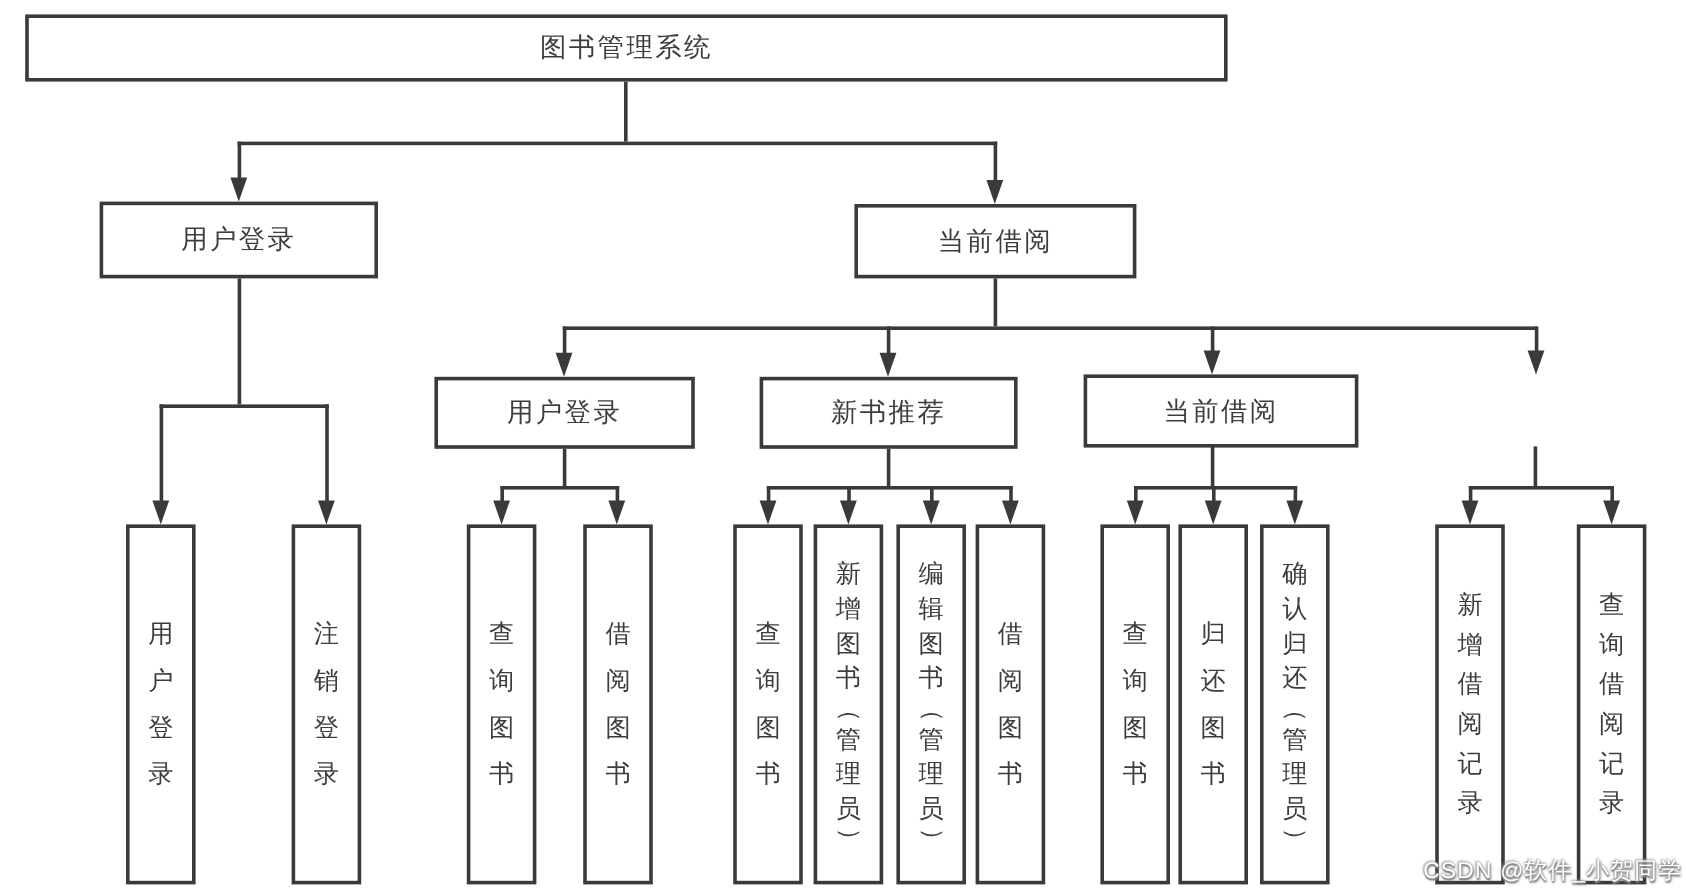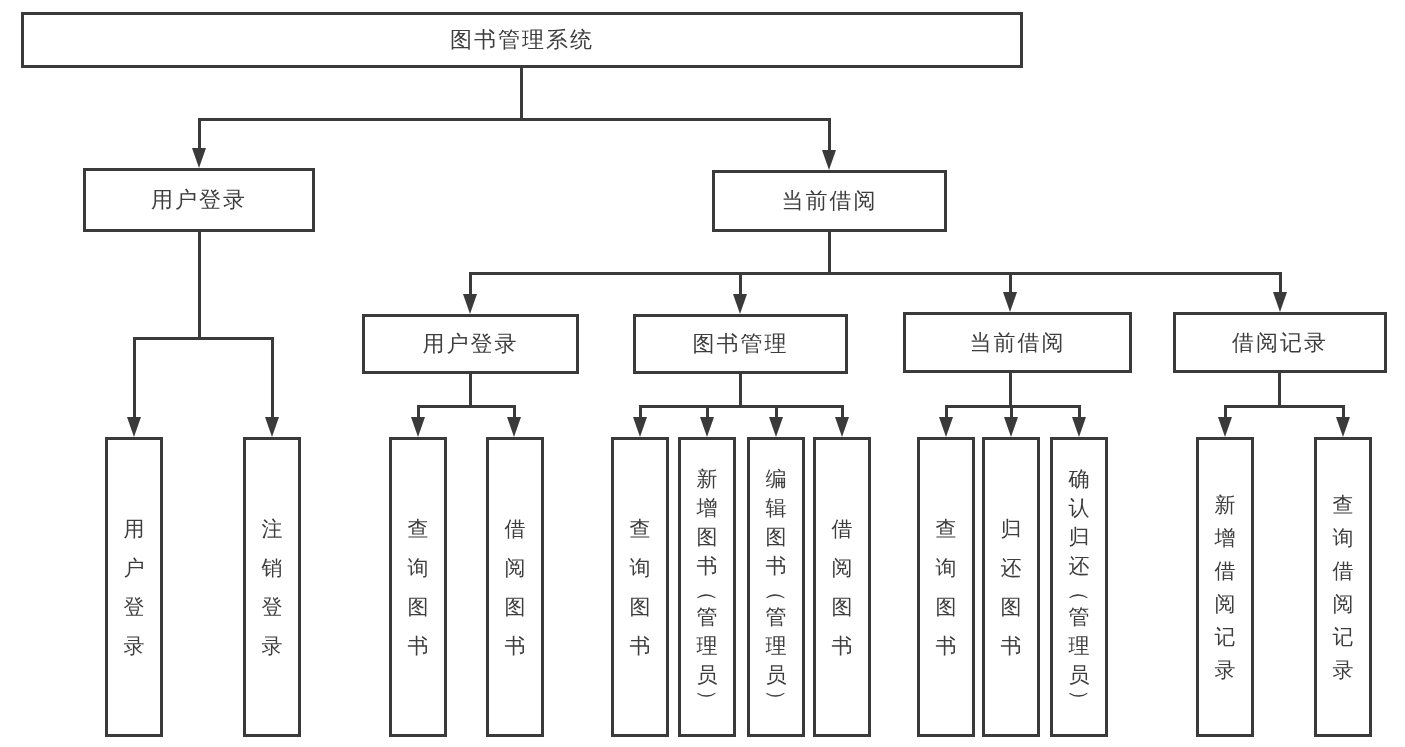--- a/index.html
+++ b/index.html
@@ -34,23 +34,22 @@
 <body>
 
 <div class="canvas">
 
   <div class="node" style="left:21px;top:12px;width:1002px;height:56px">图书管理系统</div>
 
   <div class="node" style="left:83px;top:168px;width:232px;height:64px">用户登录</div>
   <div class="node" style="left:712px;top:170px;width:235px;height:62px">当前借阅</div>
 
   <div class="node" style="left:362px;top:314px;width:217px;height:60px">用户登录</div>
-  <div class="node" style="left:633px;top:314px;width:215px;height:60px">图书管理</div>
+  <div class="node" style="left:633px;top:314px;width:215px;height:60px">新书推荐</div>
   <div class="node" style="left:903px;top:312px;width:229px;height:61px">当前借阅</div>
-  <div class="node" style="left:1173px;top:312px;width:214px;height:61px">借阅记录</div>
 
   <div class="leaf" style="left: 105px; gap: 18px;">
       <span class="ch">用</span>
       <span class="ch">户</span>
       <span class="ch">登</span>
       <span class="ch">录</span>
     </div>
   <div class="leaf" style="left: 243px; gap: 18px;">
       <span class="ch">注</span>
       <span class="ch">销</span>
@@ -201,13 +200,14 @@
   <div class="v" style="left:1010px;top:405px;height:14px"></div>
   <div class="a" style="left:1004px;top:417px"></div>
   <div class="v" style="left:1078px;top:405px;height:14px"></div>
   <div class="a" style="left:1072px;top:417px"></div>
 
   <div class="v" style="left:1224px;top:405px;height:14px"></div>
   <div class="a" style="left:1218px;top:417px"></div>
   <div class="v" style="left:1342px;top:405px;height:14px"></div>
   <div class="a" style="left:1336px;top:417px"></div>
 
+  <div class="watermark">CSDN @软件_小贺同学</div>
 </div>
 
 </body></html>

